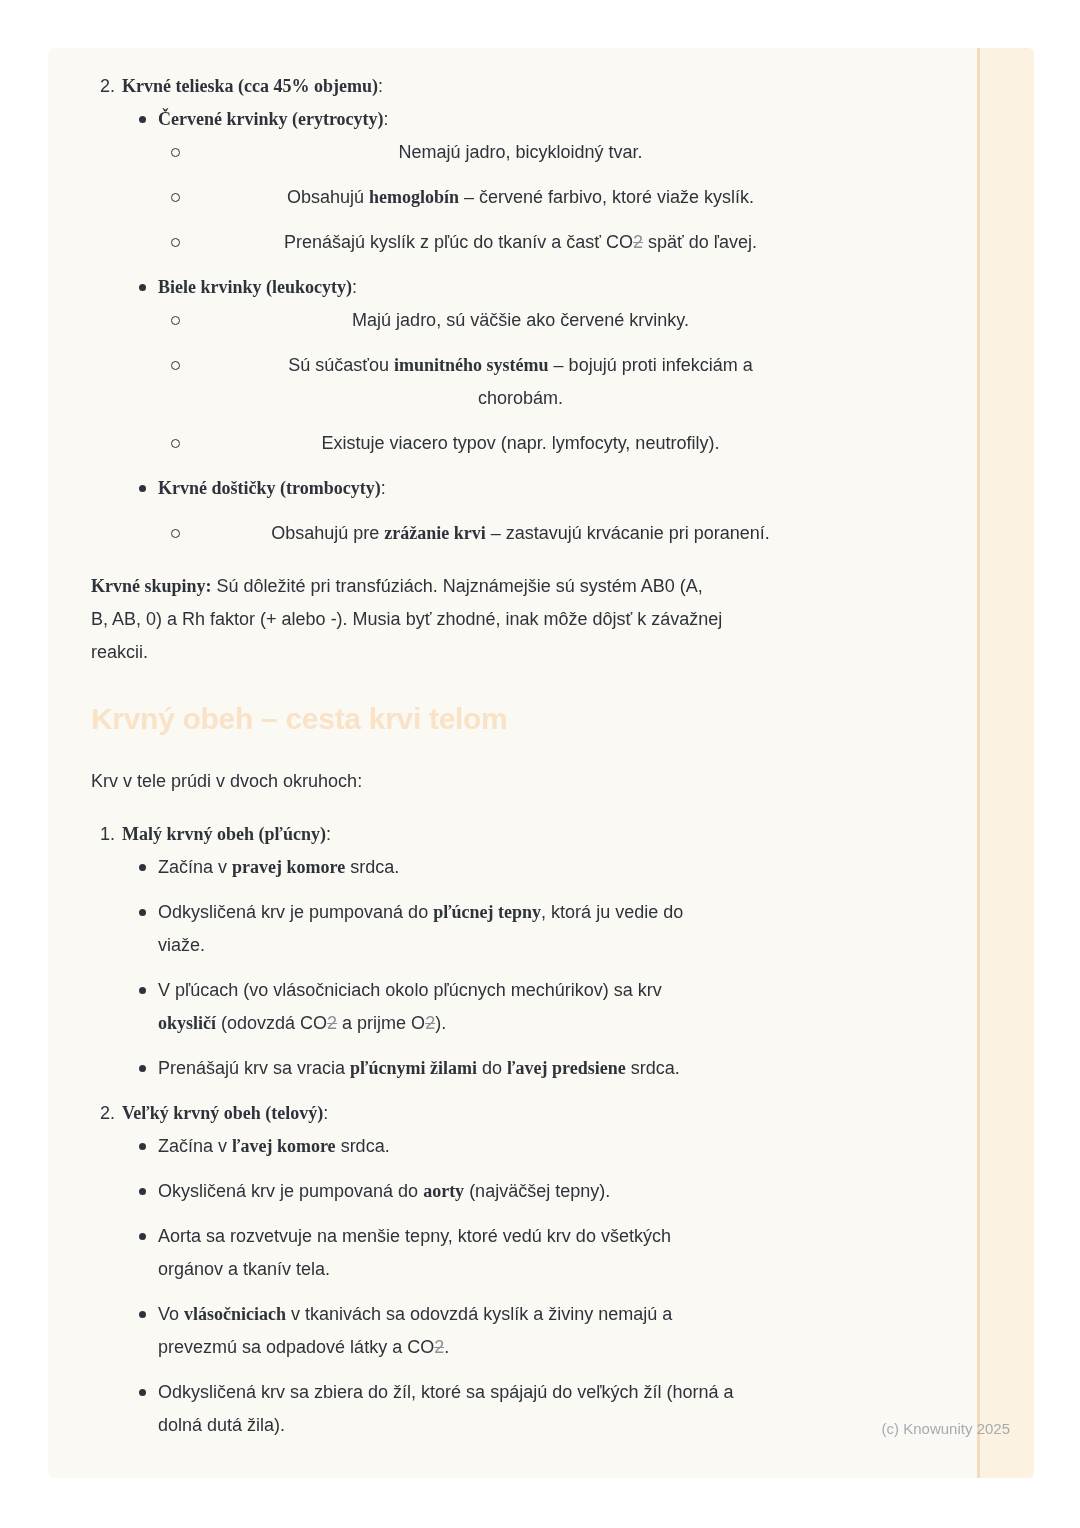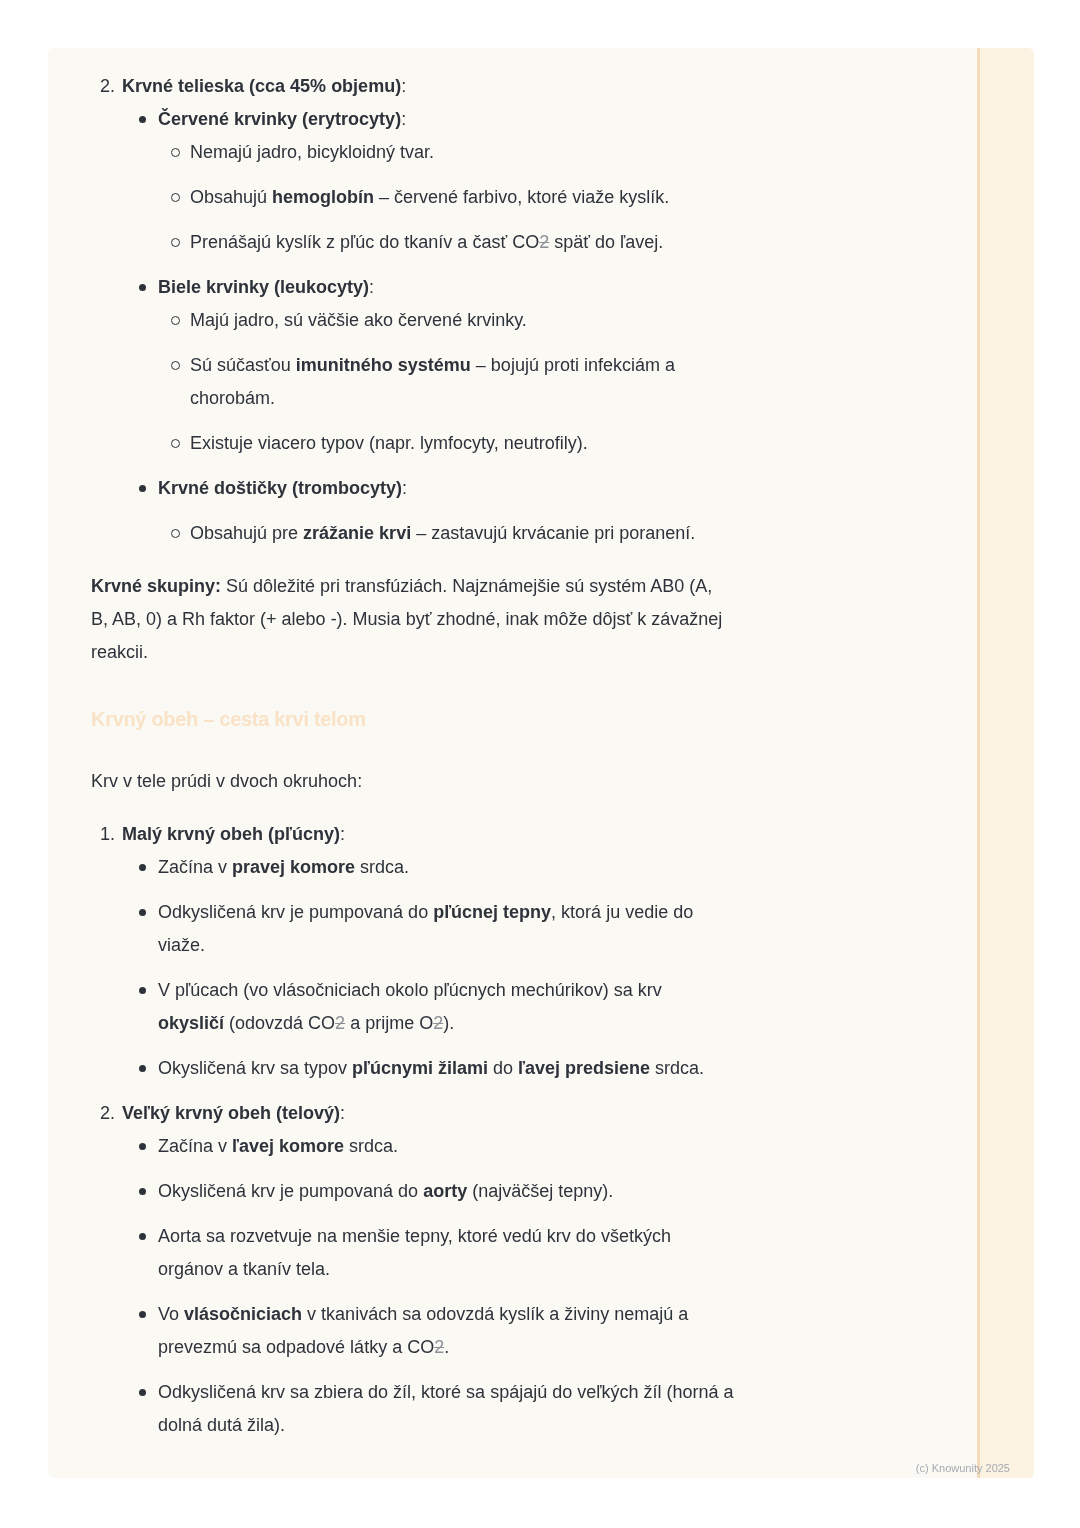--- a/index.html
+++ b/index.html
@@ -37,53 +37,53 @@
     padding:10px 0 0 43px;
     width:803px; 
     color:var(--text);
     font-size:18px;
     line-height:33px;
   }
   .blk{position:relative;margin-top:12px;}
   .blk.tight{margin-top:0;}
   .k-num{padding-left:31px;}
   .k-b1{padding-left:67px;}
-  .k-b2{padding-left:99px;}
+  .k-b2{padding-left:99px;text-align:center;}
   .k-p{margin-top:20px;max-width:760px;}
   .k-h1{
     margin-top:30px;margin-bottom:26px;
-    font-size:20px;line-height:40px;font-weight:700;
+    font-size:30px;line-height:40px;font-weight:700;
     color:var(--accent-heading);
     letter-spacing:-0.3px;
   }
   .k-p + .k-num{margin-top:20px;}
   .num-marker{
     position:absolute;left:9px;top:0;
     font-weight:400;
   }
   .disc-marker{
     position:absolute;left:48px;top:13px;
     width:7px;height:7px;border-radius:50%;
     background:var(--text);
   }
   .circle-marker{
     position:absolute;left:80px;top:12px;
     width:9px;height:9px;border-radius:50%;
     border:1.5px solid var(--text);
     background:transparent;
   }
-  strong{font-weight:700;}
+  strong{font-weight:700;font-family:Liberation Serif, serif;}
   .strike{
     color:var(--strike);
     text-decoration:line-through;
   }
   .watermark{
     position:absolute;
-    right:70px;top:1457px;
-    font-size:11px;line-height:22px;
+    right:70px;top:1418px;
+    font-size:15px;line-height:22px;
     color:var(--watermark);
     z-index:5;
     white-space:nowrap;
   }
 </style>
 </head>
 <body style="--accent-heading: #F9E2C6; --text: #2E333B; --strike: #8B9097; --watermark: #A6ABB1; --page-bg: #FBF9F4; --stripe-bg: #FBF2E2; --stripe-line: #F3DBBB; --outer-bg: #FFFFFF;">
 
 <div class="canvas">
   <div class="page">
@@ -100,21 +100,21 @@
           <div class="blk k-b2"><span class="circle-marker"></span><span>Existuje viacero typov (napr. lymfocyty, neutrofily).</span></div>
           <div class="blk k-b1"><span class="disc-marker"></span><strong>Krvné doštičky (trombocyty)</strong><span>:</span></div>
           <div class="blk k-b2"><span class="circle-marker"></span><span>Obsahujú pre </span><strong>zrážanie krvi</strong><span> – zastavujú krvácanie pri poranení.</span></div>
           <div class="blk k-p"><strong>Krvné skupiny:</strong><span> Sú dôležité pri transfúziách. Najznámejšie sú systém AB0 (A,</span><br><span>B, AB, 0) a Rh faktor (+ alebo -). Musia byť zhodné, inak môže dôjsť k závažnej</span><br><span>reakcii.</span></div>
           <div class="blk k-h1"><span>Krvný obeh – cesta krvi telom</span></div>
           <div class="blk k-p"><span>Krv v tele prúdi v dvoch okruhoch:</span></div>
           <div class="blk k-num"><span class="num-marker">1.</span><strong>Malý krvný obeh (pľúcny)</strong><span>:</span></div>
           <div class="blk k-b1 tight"><span class="disc-marker"></span><span>Začína v </span><strong>pravej komore</strong><span> srdca.</span></div>
           <div class="blk k-b1"><span class="disc-marker"></span><span>Odkysličená krv je pumpovaná do </span><strong>pľúcnej tepny</strong><span>, ktorá ju vedie do</span><br><span>viaže.</span></div>
           <div class="blk k-b1"><span class="disc-marker"></span><span>V pľúcach (vo vlásočniciach okolo pľúcnych mechúrikov) sa krv</span><br><strong>okysličí</strong><span> (odovzdá CO</span><span class="strike">2</span><span> a prijme O</span><span class="strike">2</span><span>).</span></div>
-          <div class="blk k-b1"><span class="disc-marker"></span><span>Okysličená krv sa typov </span><strong>pľúcnymi žilami</strong><span> do </span><strong>ľavej predsiene</strong><span> srdca.</span></div>
+          <div class="blk k-b1"><span class="disc-marker"></span><span>Prenášajú krv sa vracia </span><strong>pľúcnymi žilami</strong><span> do </span><strong>ľavej predsiene</strong><span> srdca.</span></div>
           <div class="blk k-num"><span class="num-marker">2.</span><strong>Veľký krvný obeh (telový)</strong><span>:</span></div>
           <div class="blk k-b1 tight"><span class="disc-marker"></span><span>Začína v </span><strong>ľavej komore</strong><span> srdca.</span></div>
           <div class="blk k-b1"><span class="disc-marker"></span><span>Okysličená krv je pumpovaná do </span><strong>aorty</strong><span> (najväčšej tepny).</span></div>
           <div class="blk k-b1"><span class="disc-marker"></span><span>Aorta sa rozvetvuje na menšie tepny, ktoré vedú krv do všetkých</span><br><span>orgánov a tkanív tela.</span></div>
           <div class="blk k-b1"><span class="disc-marker"></span><span>Vo </span><strong>vlásočniciach</strong><span> v tkanivách sa odovzdá kyslík a živiny nemajú a</span><br><span>prevezmú sa odpadové látky a CO</span><span class="strike">2</span><span>.</span></div>
           <div class="blk k-b1"><span class="disc-marker"></span><span>Odkysličená krv sa zbiera do žíl, ktoré sa spájajú do veľkých žíl (horná a</span><br><span>dolná dutá žila).</span></div>
         </div>
     </div>
     <div class="page-divider"></div>
     <div class="page-stripe"></div>

